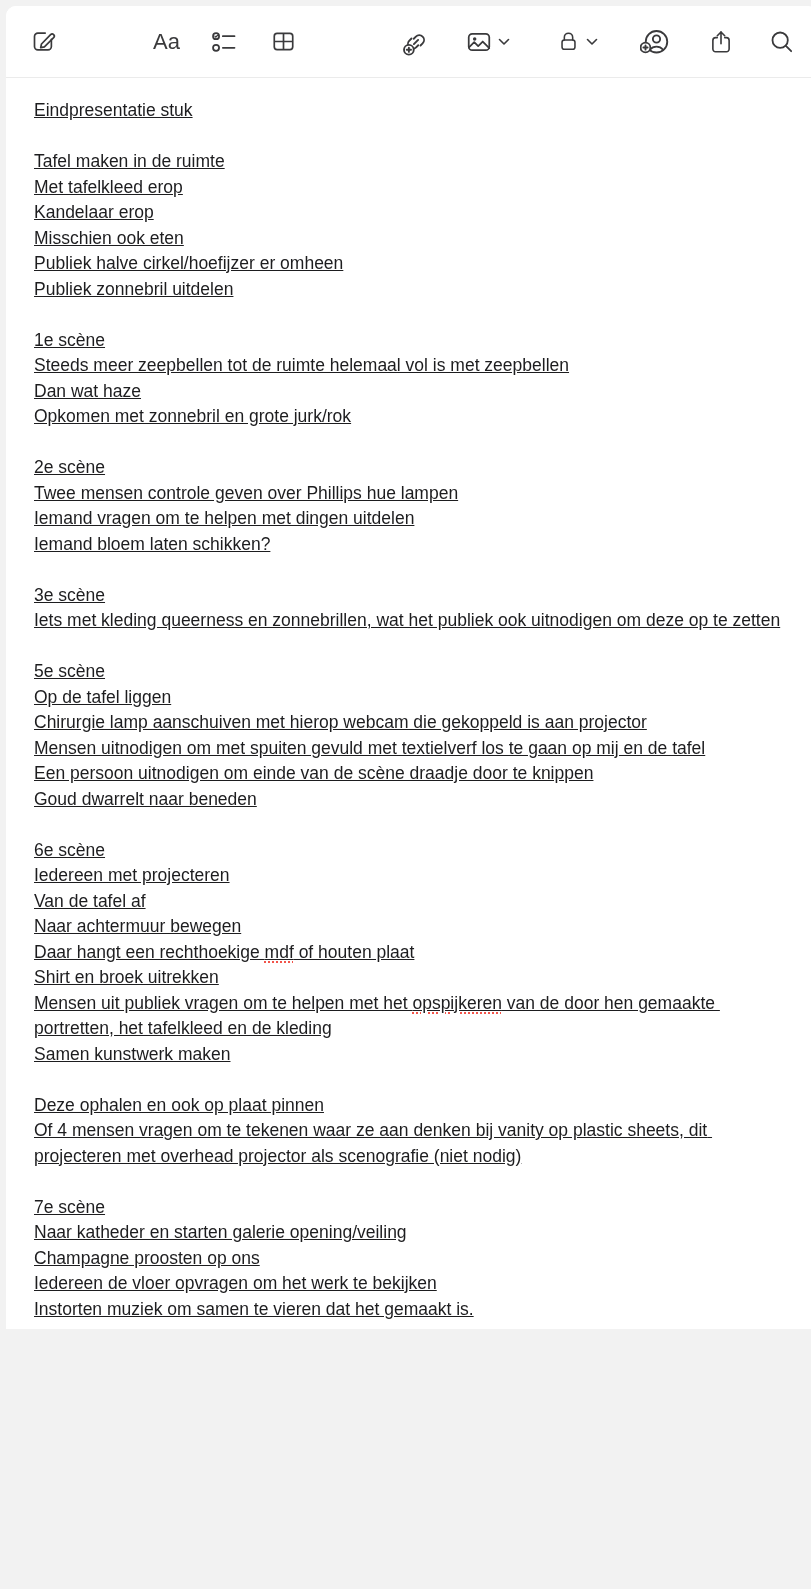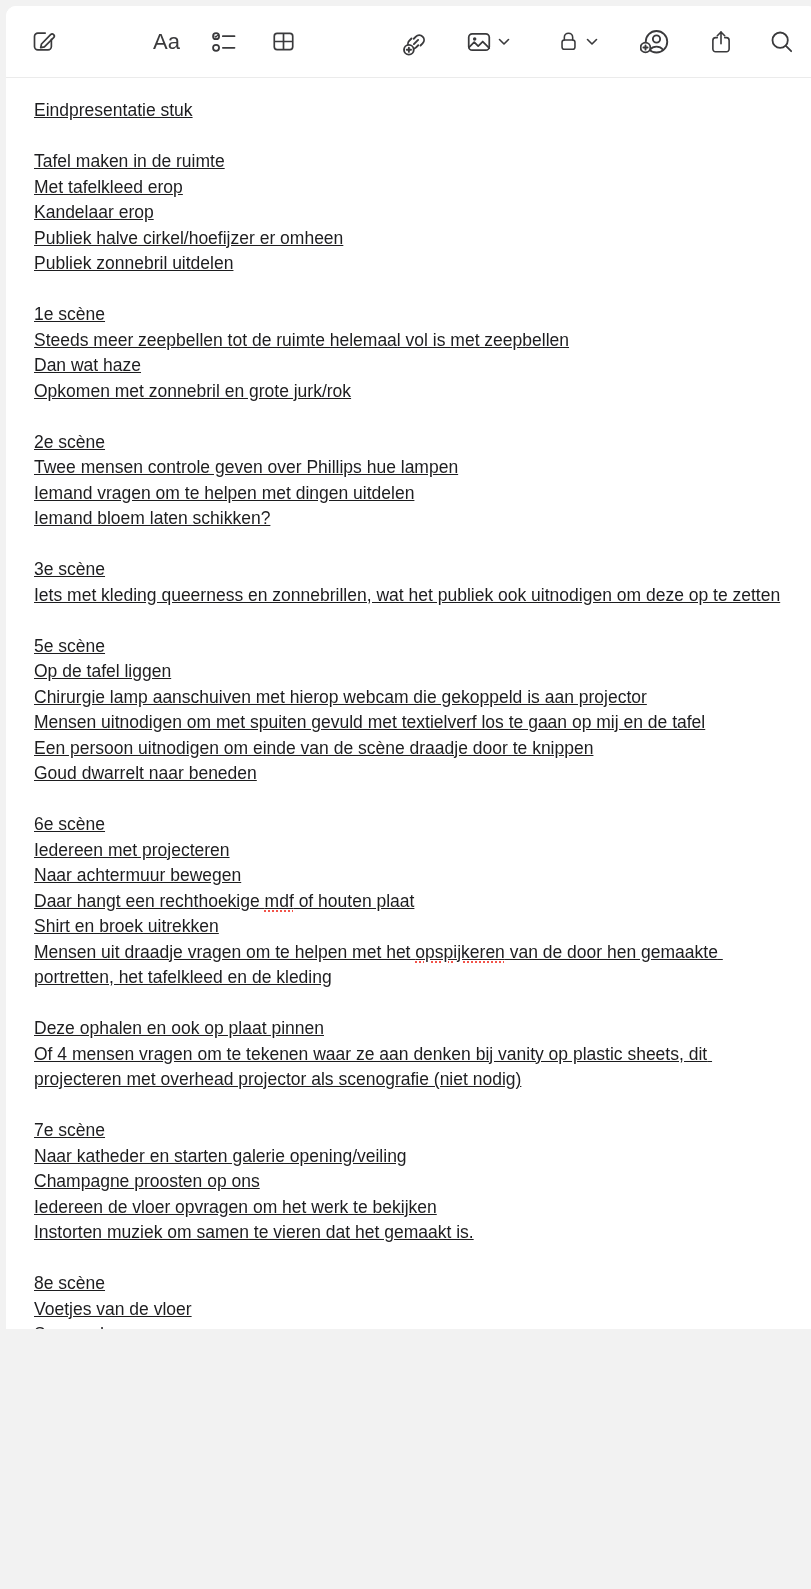--- a/index.html
+++ b/index.html
@@ -172,20 +172,21 @@
     </button>
 
   </div>
 
   <div class="note-area">
       <div class="note-line">Eindpresentatie stuk</div>
       <div class="note-line"></div>
       <div class="note-line">Tafel maken in de ruimte</div>
       <div class="note-line">Met tafelkleed erop</div>
       <div class="note-line">Kandelaar erop</div>
+      <div class="note-line">Misschien ook eten</div>
       <div class="note-line">Publiek halve cirkel/hoefijzer er omheen</div>
       <div class="note-line">Publiek zonnebril uitdelen</div>
       <div class="note-line"></div>
       <div class="note-line">1e scène</div>
       <div class="note-line">Steeds meer zeepbellen tot de ruimte helemaal vol is met zeepbellen</div>
       <div class="note-line">Dan wat haze</div>
       <div class="note-line">Opkomen met zonnebril en grote jurk/rok</div>
       <div class="note-line"></div>
       <div class="note-line">2e scène</div>
       <div class="note-line">Twee mensen controle geven over Phillips hue lampen</div>
@@ -197,24 +198,26 @@
       <div class="note-line"></div>
       <div class="note-line">5e scène</div>
       <div class="note-line">Op de tafel liggen</div>
       <div class="note-line">Chirurgie lamp aanschuiven met hierop webcam die gekoppeld is aan projector</div>
       <div class="note-line">Mensen uitnodigen om met spuiten gevuld met textielverf los te gaan op mij en de tafel</div>
       <div class="note-line">Een persoon uitnodigen om einde van de scène draadje door te knippen</div>
       <div class="note-line">Goud dwarrelt naar beneden</div>
       <div class="note-line"></div>
       <div class="note-line">6e scène</div>
       <div class="note-line">Iedereen met projecteren</div>
+      <div class="note-line">Van de tafel af</div>
       <div class="note-line">Naar achtermuur bewegen</div>
       <div class="note-line"><span>Daar hangt een rechthoekige </span><span class="misspelled">mdf</span><span> of houten plaat</span></div>
       <div class="note-line">Shirt en broek uitrekken</div>
-      <div class="note-line"><span>Mensen uit draadje vragen om te helpen met het </span><span class="misspelled">opspijkeren</span><span> van de door hen gemaakte portretten, het tafelkleed en de kleding</span></div>
+      <div class="note-line"><span>Mensen uit publiek vragen om te helpen met het </span><span class="misspelled">opspijkeren</span><span> van de door hen gemaakte portretten, het tafelkleed en de kleding</span></div>
+      <div class="note-line">Samen kunstwerk maken</div>
       <div class="note-line"></div>
       <div class="note-line">Deze ophalen en ook op plaat pinnen</div>
       <div class="note-line">Of 4 mensen vragen om te tekenen waar ze aan denken bij vanity op plastic sheets, dit projecteren met overhead projector als scenografie (niet nodig)</div>
       <div class="note-line"></div>
       <div class="note-line">7e scène</div>
       <div class="note-line">Naar katheder en starten galerie opening/veiling</div>
       <div class="note-line">Champagne proosten op ons</div>
       <div class="note-line">Iedereen de vloer opvragen om het werk te bekijken</div>
       <div class="note-line">Instorten muziek om samen te vieren dat het gemaakt is.</div>
       <div class="note-line"></div>

